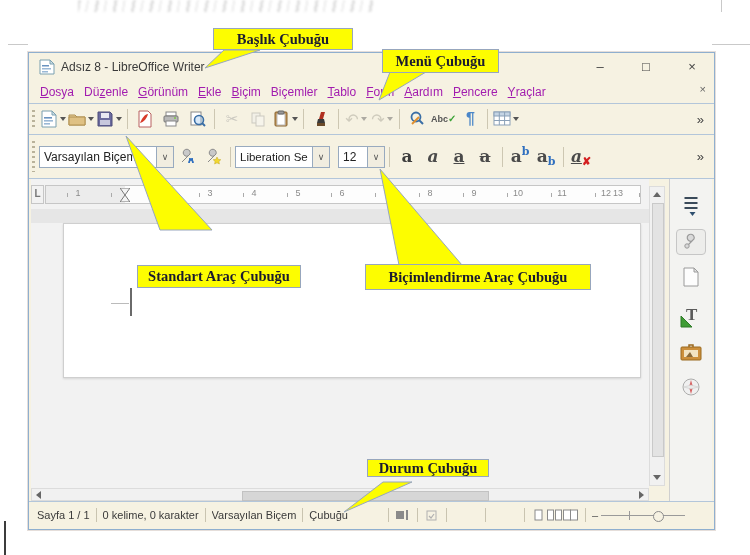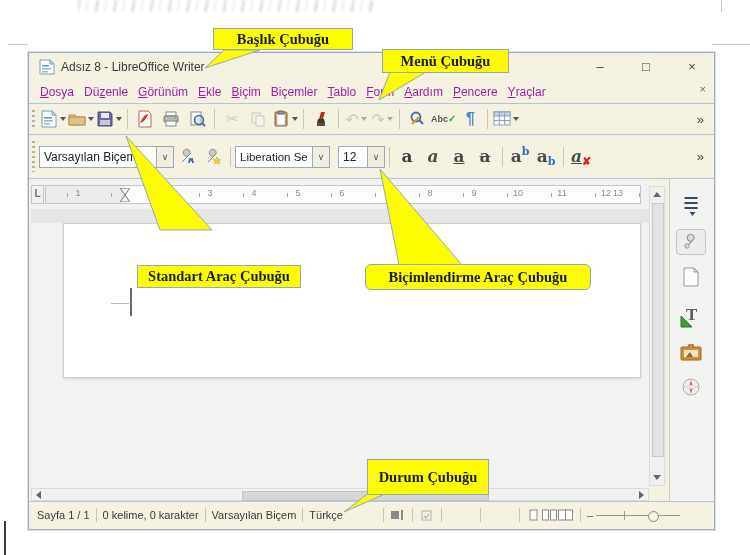--- a/index.html
+++ b/index.html
@@ -399,21 +399,21 @@
       </div>
     </div>
 
     <div id="statusbar" class="abs">
       <span class="sfield">Sayfa 1 / 1</span>
       <span class="ssep"></span>
       <span class="sfield">0 kelime, 0 karakter</span>
       <span class="ssep"></span>
       <span class="sfield" id="sb-style">Varsayılan Biçem</span>
       <span class="ssep"></span>
-      <span class="sfield">Türkçe</span>
+      <span class="sfield">Çubuğu</span>
       <span class="ssep" style="margin-left:40px;"></span>
       <span class="sico">
         <svg width="13" height="10" viewBox="0 0 13 10">
             <rect x="0" y="1" width="8" height="8" fill="#8a8a8a"></rect>
             <rect x="10" y="0" width="2" height="10" fill="#8a8a8a"></rect>
           </svg>
       </span>
       <span class="ssep"></span>
       <span class="sico">
         <svg width="11" height="11" viewBox="0 0 11 11">
@@ -455,18 +455,18 @@
 
   <svg id="tails" class="abs">
     <polygon points="224,50 260,50 205,68" fill="#fdfd00" stroke="#97a6bd" stroke-width="1"></polygon>
     <polygon points="390,72 426,72 379,100" fill="#fdfd00" stroke="#97a6bd" stroke-width="1"></polygon>
     <polygon points="160,230 212,230 126,136" fill="#fdfd00" stroke="#97a6bd" stroke-width="1"></polygon>
     <polygon points="399,265 462,265 380,169" fill="#fdfd00" stroke="#97a6bd" stroke-width="1"></polygon>
     <polygon points="383,482 412,482 344,512" fill="#fdfd00" stroke="#97a6bd" stroke-width="1"></polygon>
   </svg>
 
   <div class="callout abs" style="left:213px;top:28px;width:140px;height:22px;">Başlık Çubuğu</div>
-  <div class="callout abs" style="left:382px;top:49px;width:127px;height:24px;">Menü Çubuğu</div>
+  <div class="callout abs" style="left:382px;top:49px;width:117px;height:24px;">Menü Çubuğu</div>
   <div class="callout abs" style="left:137px;top:229px;width:164px;height:23px;margin-top:36px;">Standart Araç Çubuğu</div>
-  <div class="callout abs" style="left:365px;top:264px;width:226px;height:26px;border-radius:6px;">Biçimlendirme Araç Çubuğu</div>
-  <div class="callout abs" style="left:367px;top:459px;width:122px;height:36px;">Durum Çubuğu</div>
+  <div class="callout abs" style="left:365px;top:264px;width:226px;height:26px;">Biçimlendirme Araç Çubuğu</div>
+  <div class="callout abs" style="left:367px;top:459px;width:122px;height:18px;">Durum Çubuğu</div>
 
 </div>
 
 </body></html>

